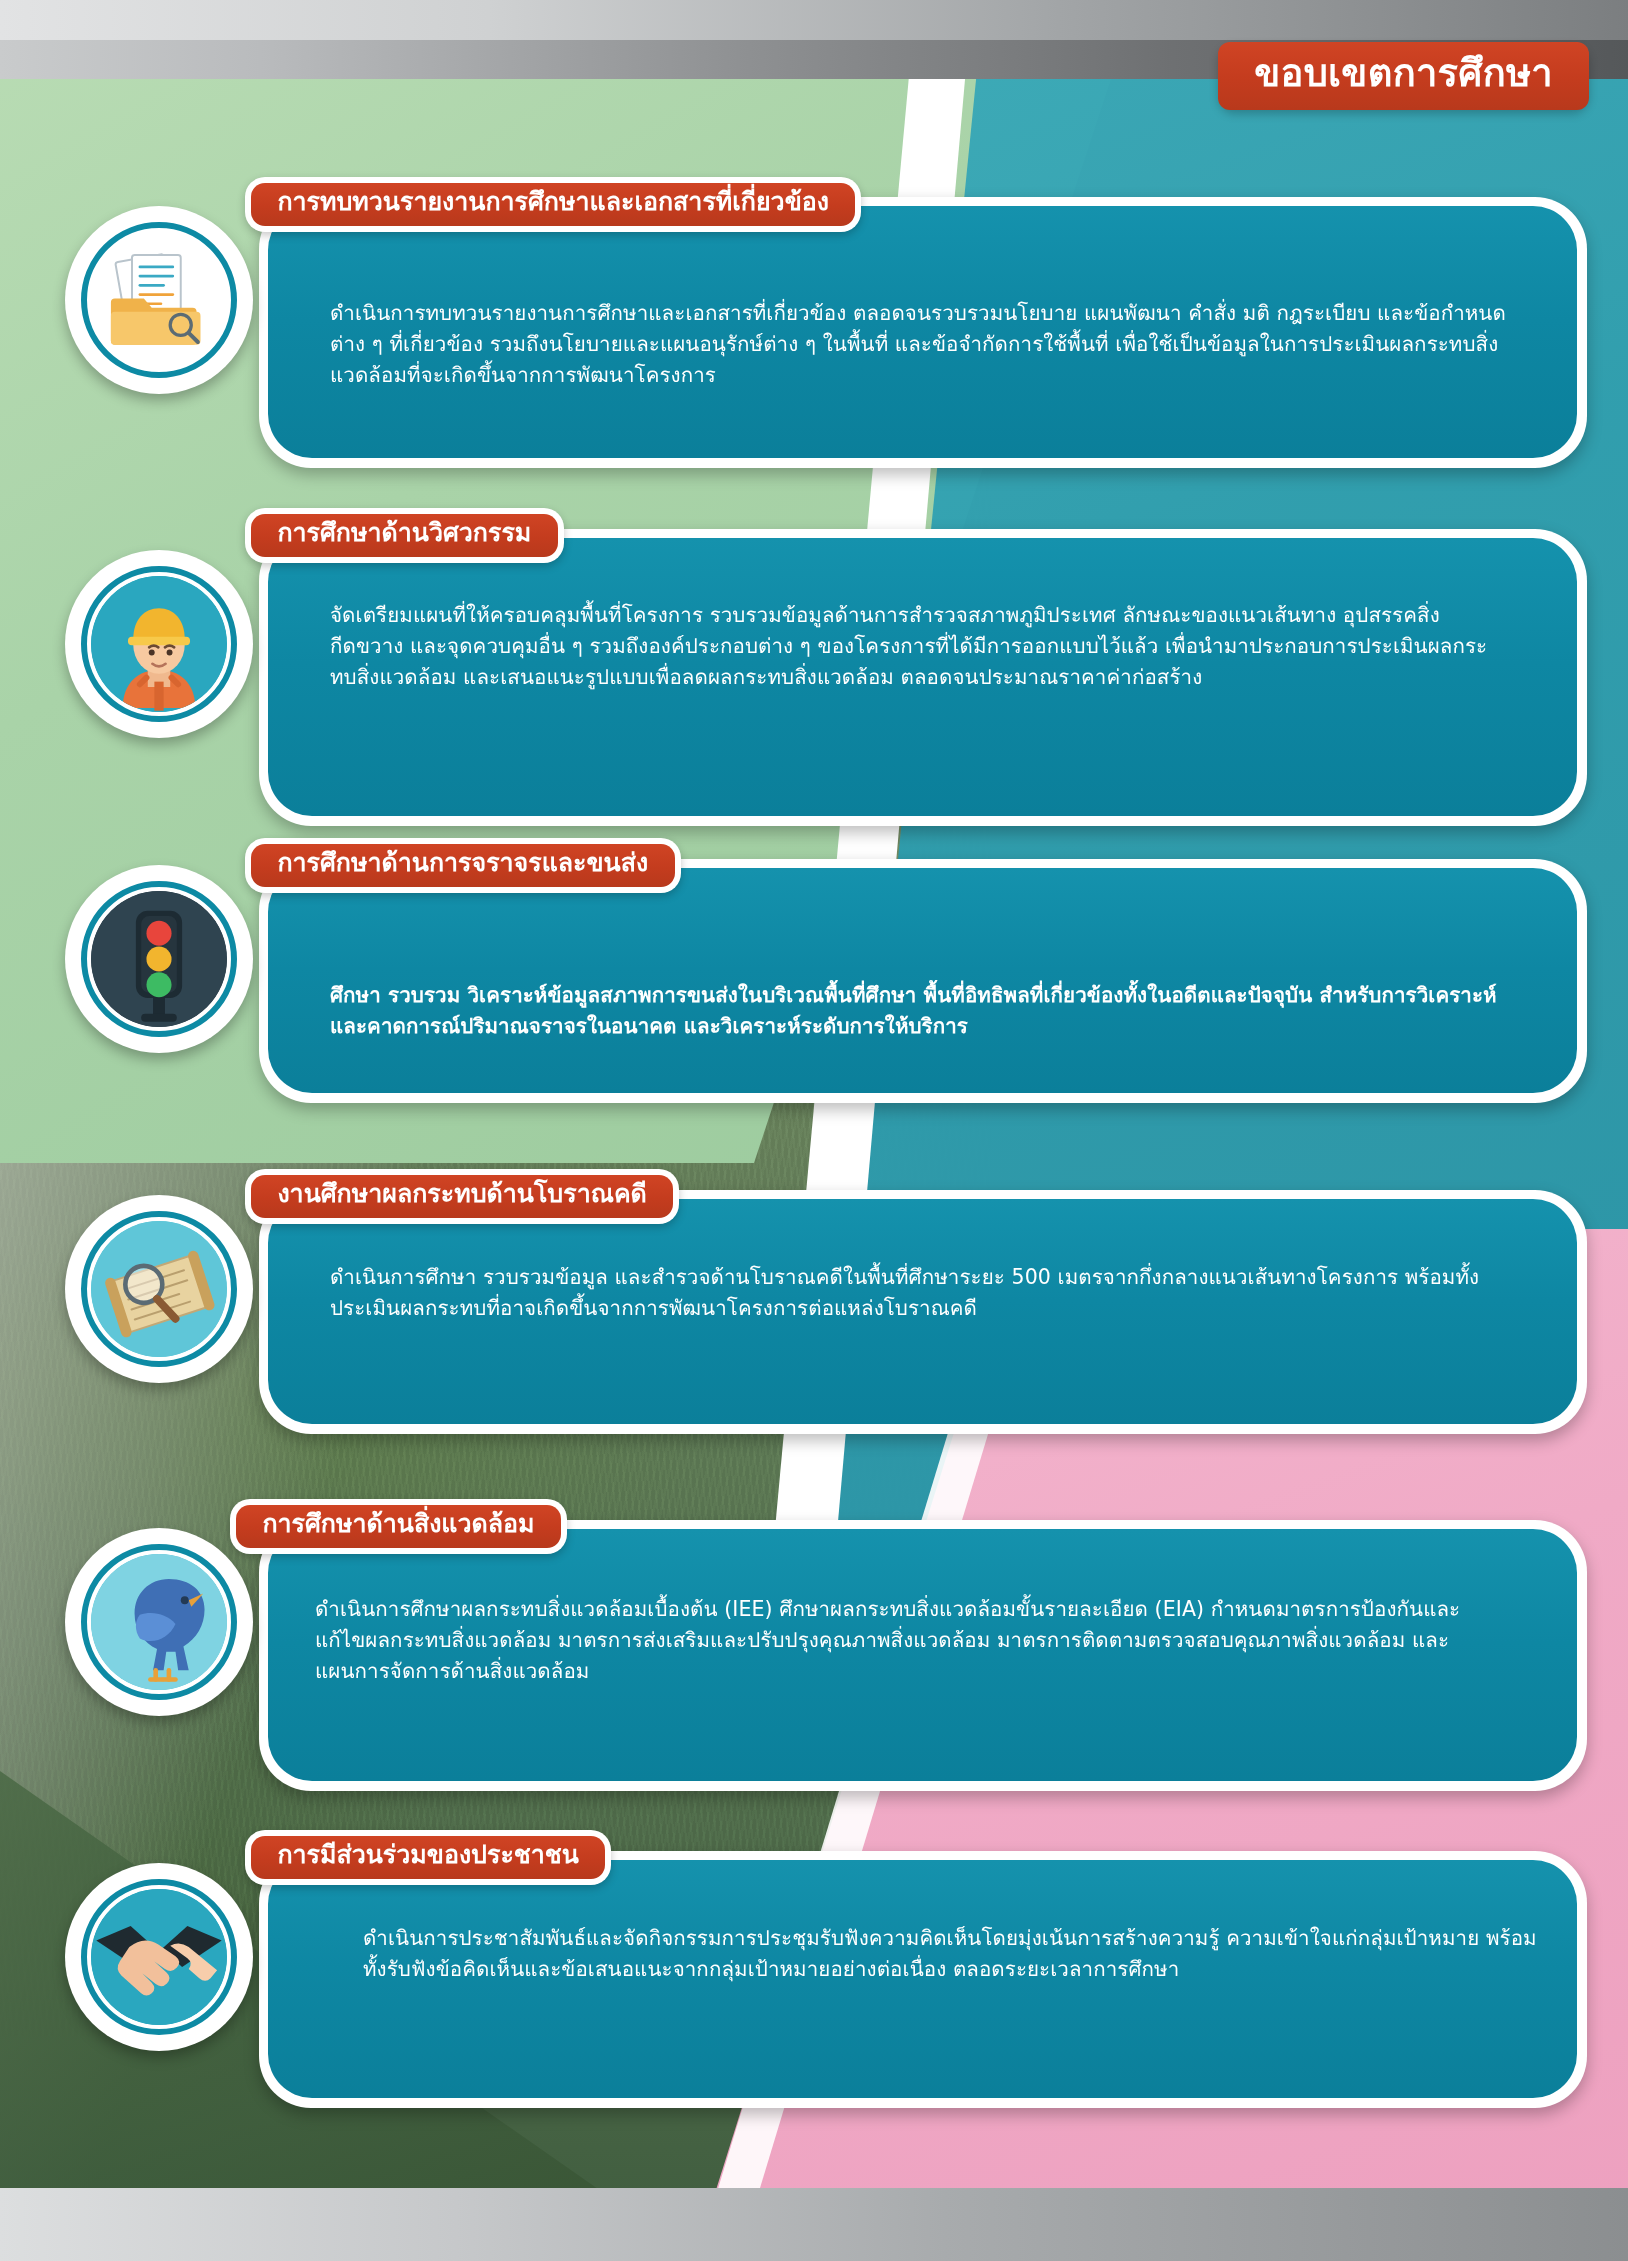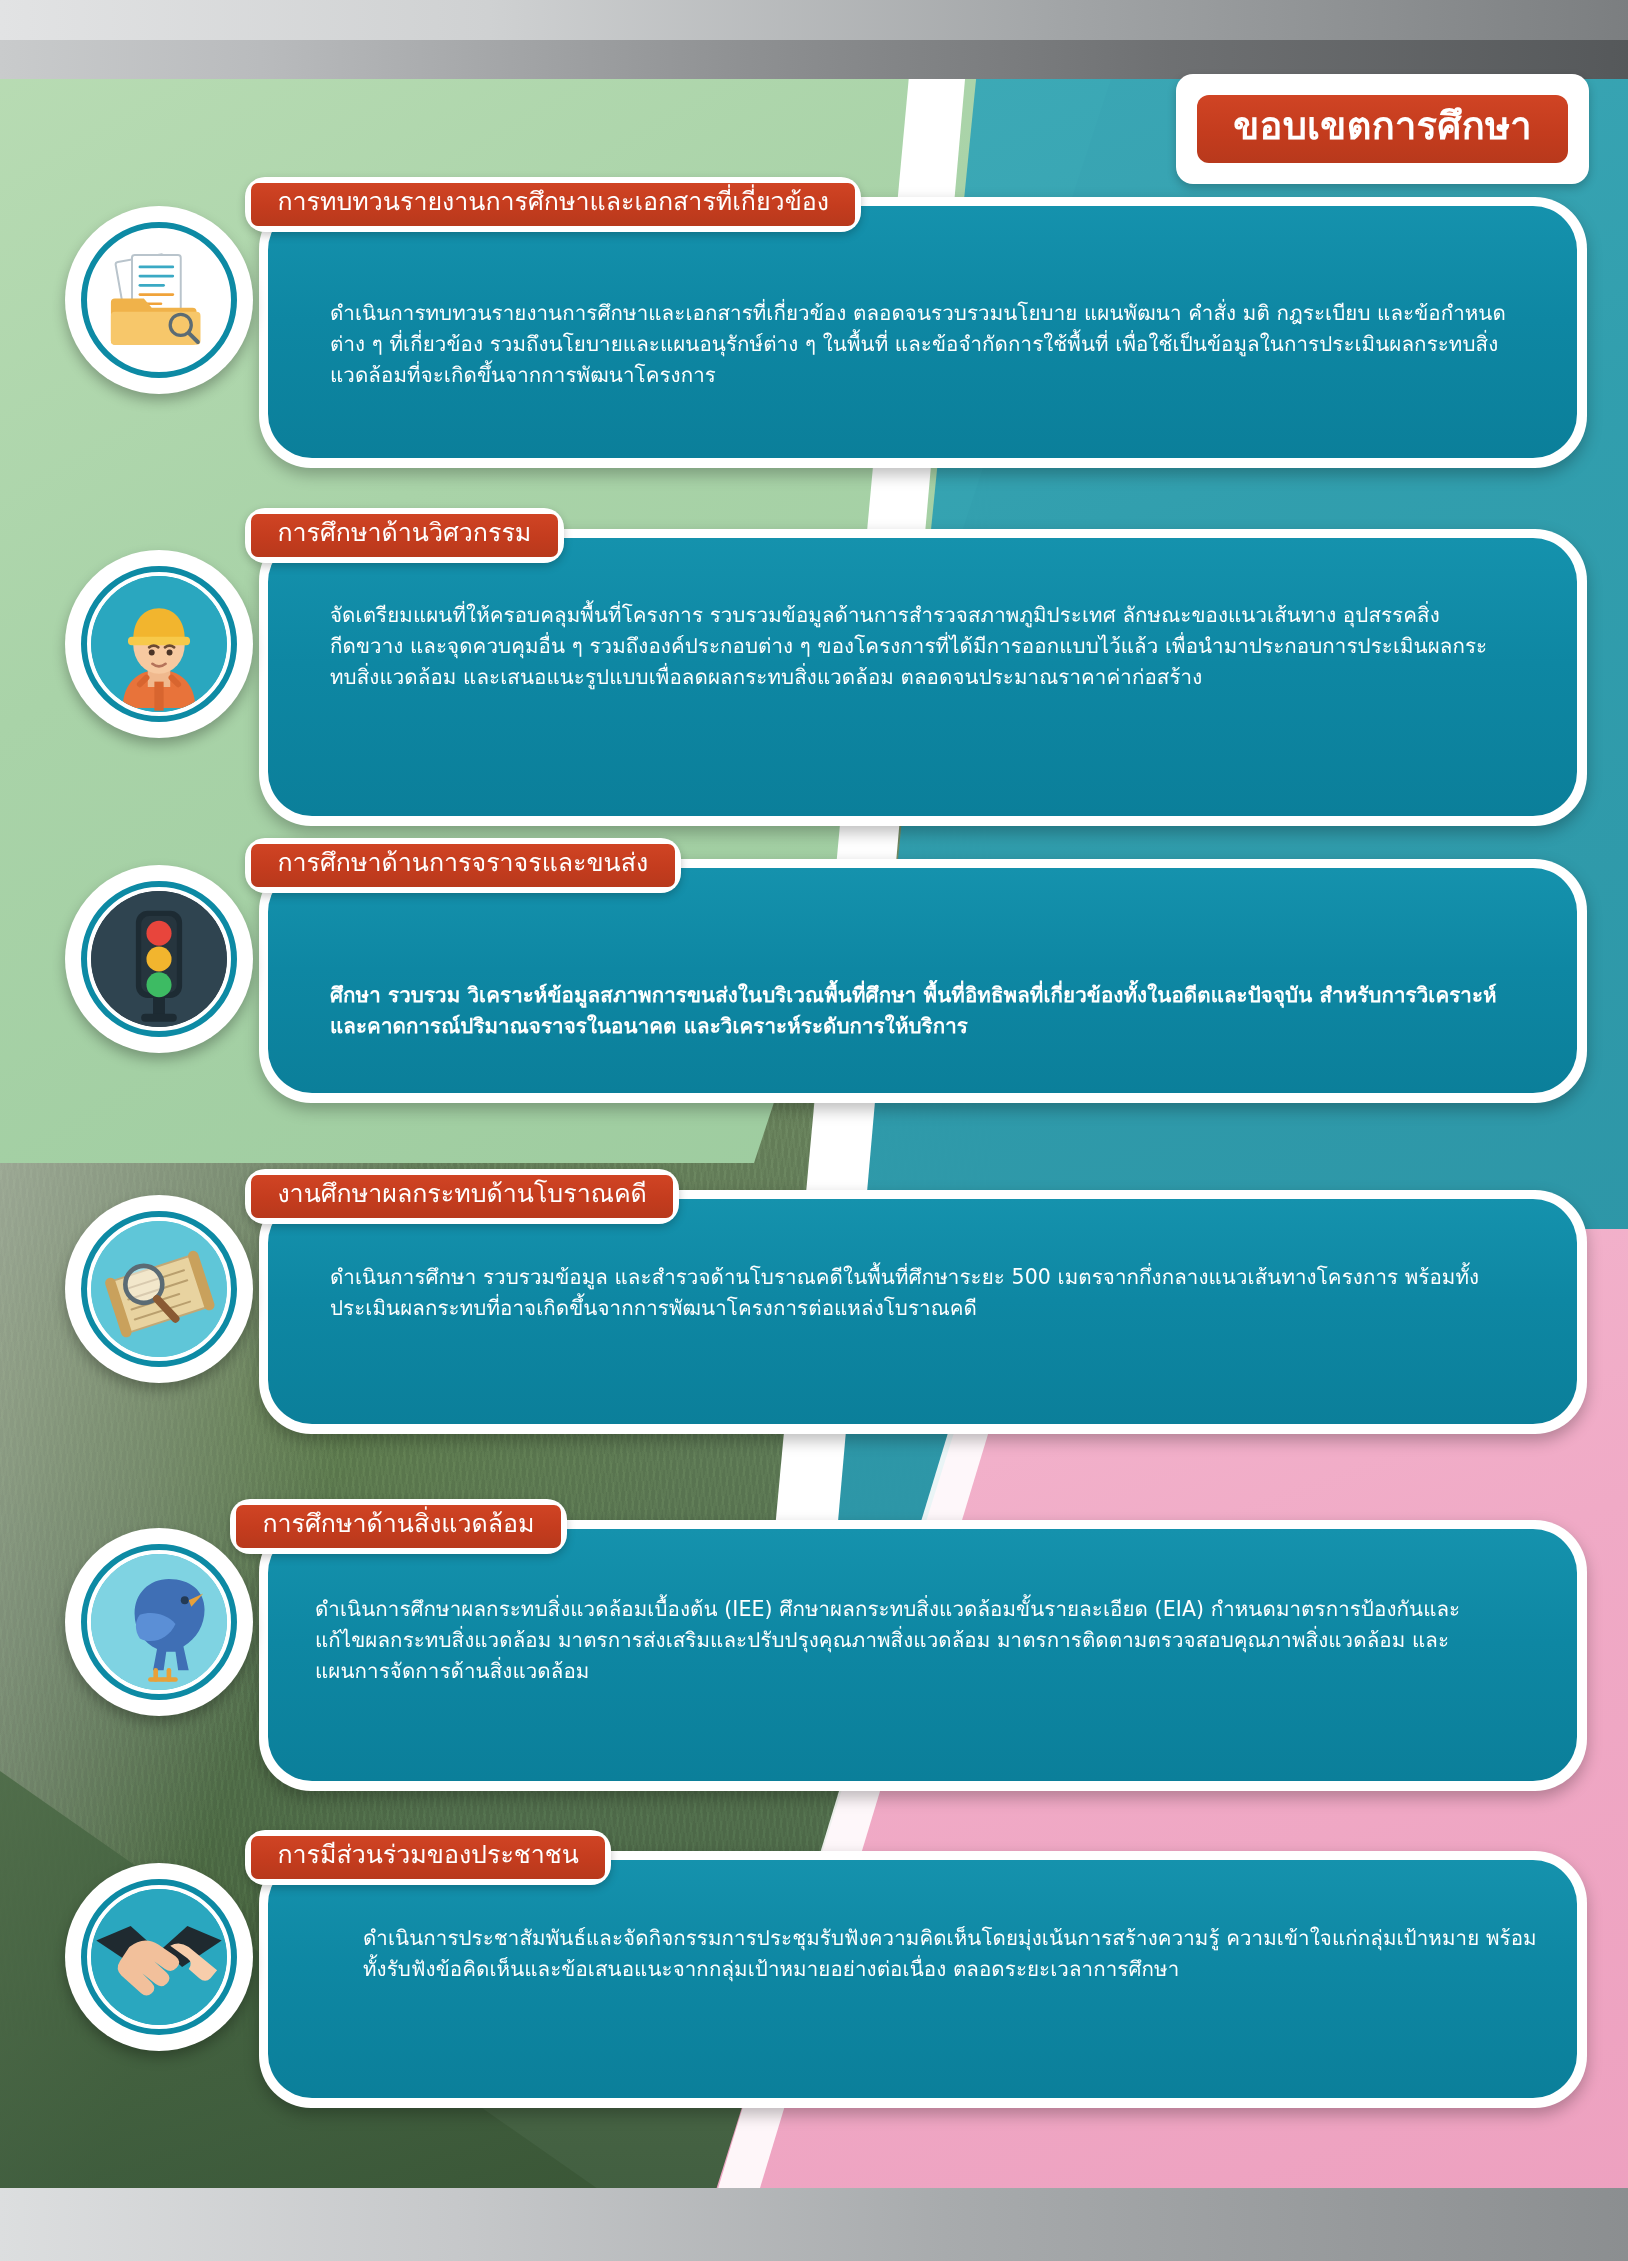--- a/index.html
+++ b/index.html
@@ -78,23 +78,22 @@
   .wedge-darkgreen{
     position:absolute;left:0;top:1692px;width:859px;height:569px;
     background:linear-gradient(160deg,#4c6b46 0%,#3e5c3c 60%,#35502f 100%);
     clip-path:polygon(0 79px, 701px 569px, 0 569px);
     opacity:.85;
   }
 
   
   .title-wrap{
     position:absolute;right:40px;top:42px;
-    background:#ffffff;border-radius:17px;padding:21px;
+    background:#ffffff;border-radius:17px;padding:0;
     box-shadow:0 4px 9.3px rgba(0,0,0,.22);
-    margin-top:32px;
   }
   .title-badge{
     background:linear-gradient(180deg,#d04424 0%,#c43c1e 55%,#b8391c 100%);
     border-radius:12px;padding:10.6px 36px 16px;
     color:#fff;font-size:38px;font-weight:bold;letter-spacing:0.3px;
     text-align:center;line-height:1.1;white-space:nowrap;
   }
 
   
   .card{position:absolute;}
@@ -139,22 +138,22 @@
   .icon-white{background:#ffffff;}
 
   
   .pill-wrap{
     position:absolute;z-index:5;
     background:#ffffff;border-radius:20px;padding:6px;
     box-shadow:0 3.3px 8px rgba(0,0,0,.22);
   }
   .pill{
     background:linear-gradient(180deg,#d04424 0%,#c43c1e 55%,#b8391c 100%);
-    border-radius:7px;padding:6px 26.4px 10.6px;
-    color:#fff;font-size:25px;font-weight:normal;white-space:nowrap;line-height:1.05;
+    border-radius:14px;padding:6px 26.4px 10.6px;
+    color:#fff;font-size:25px;font-weight:bold;white-space:nowrap;line-height:1.05;
   }
   svg{display:block;}
 </style>
 </head>
 <body>
 
 <div id="page">
 
   <div class="bg-base"></div>
   <div class="bg-photo"></div>

